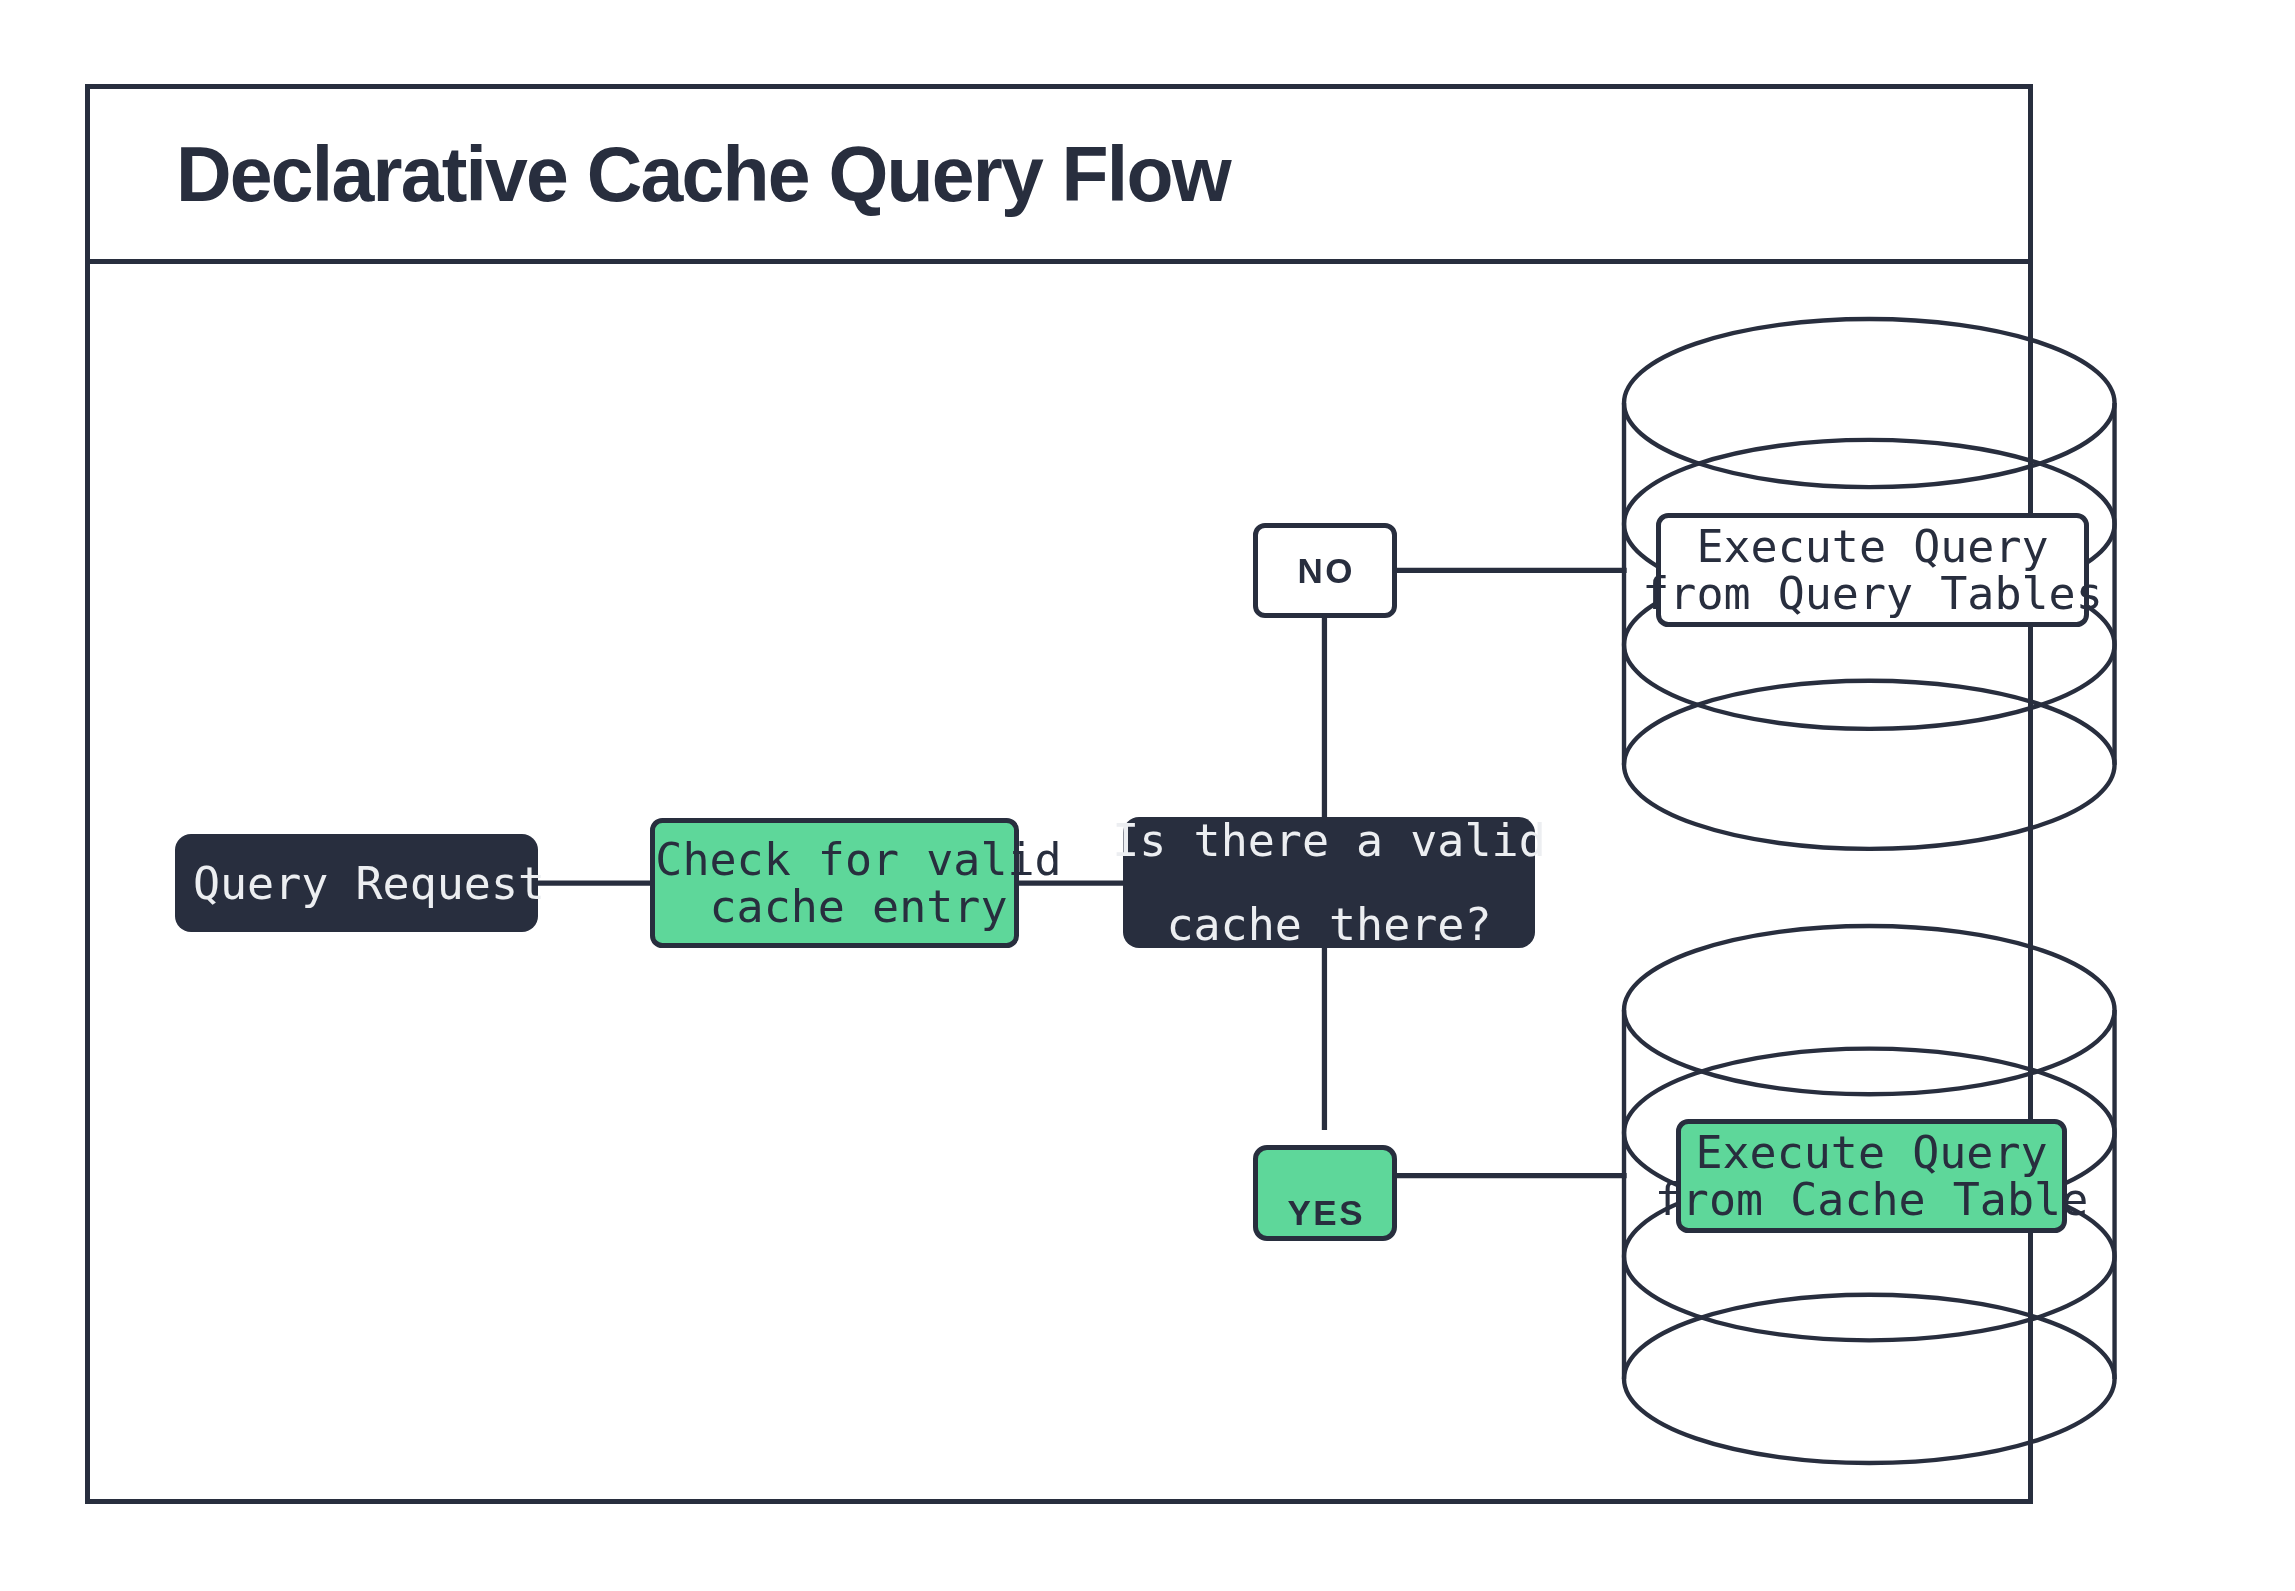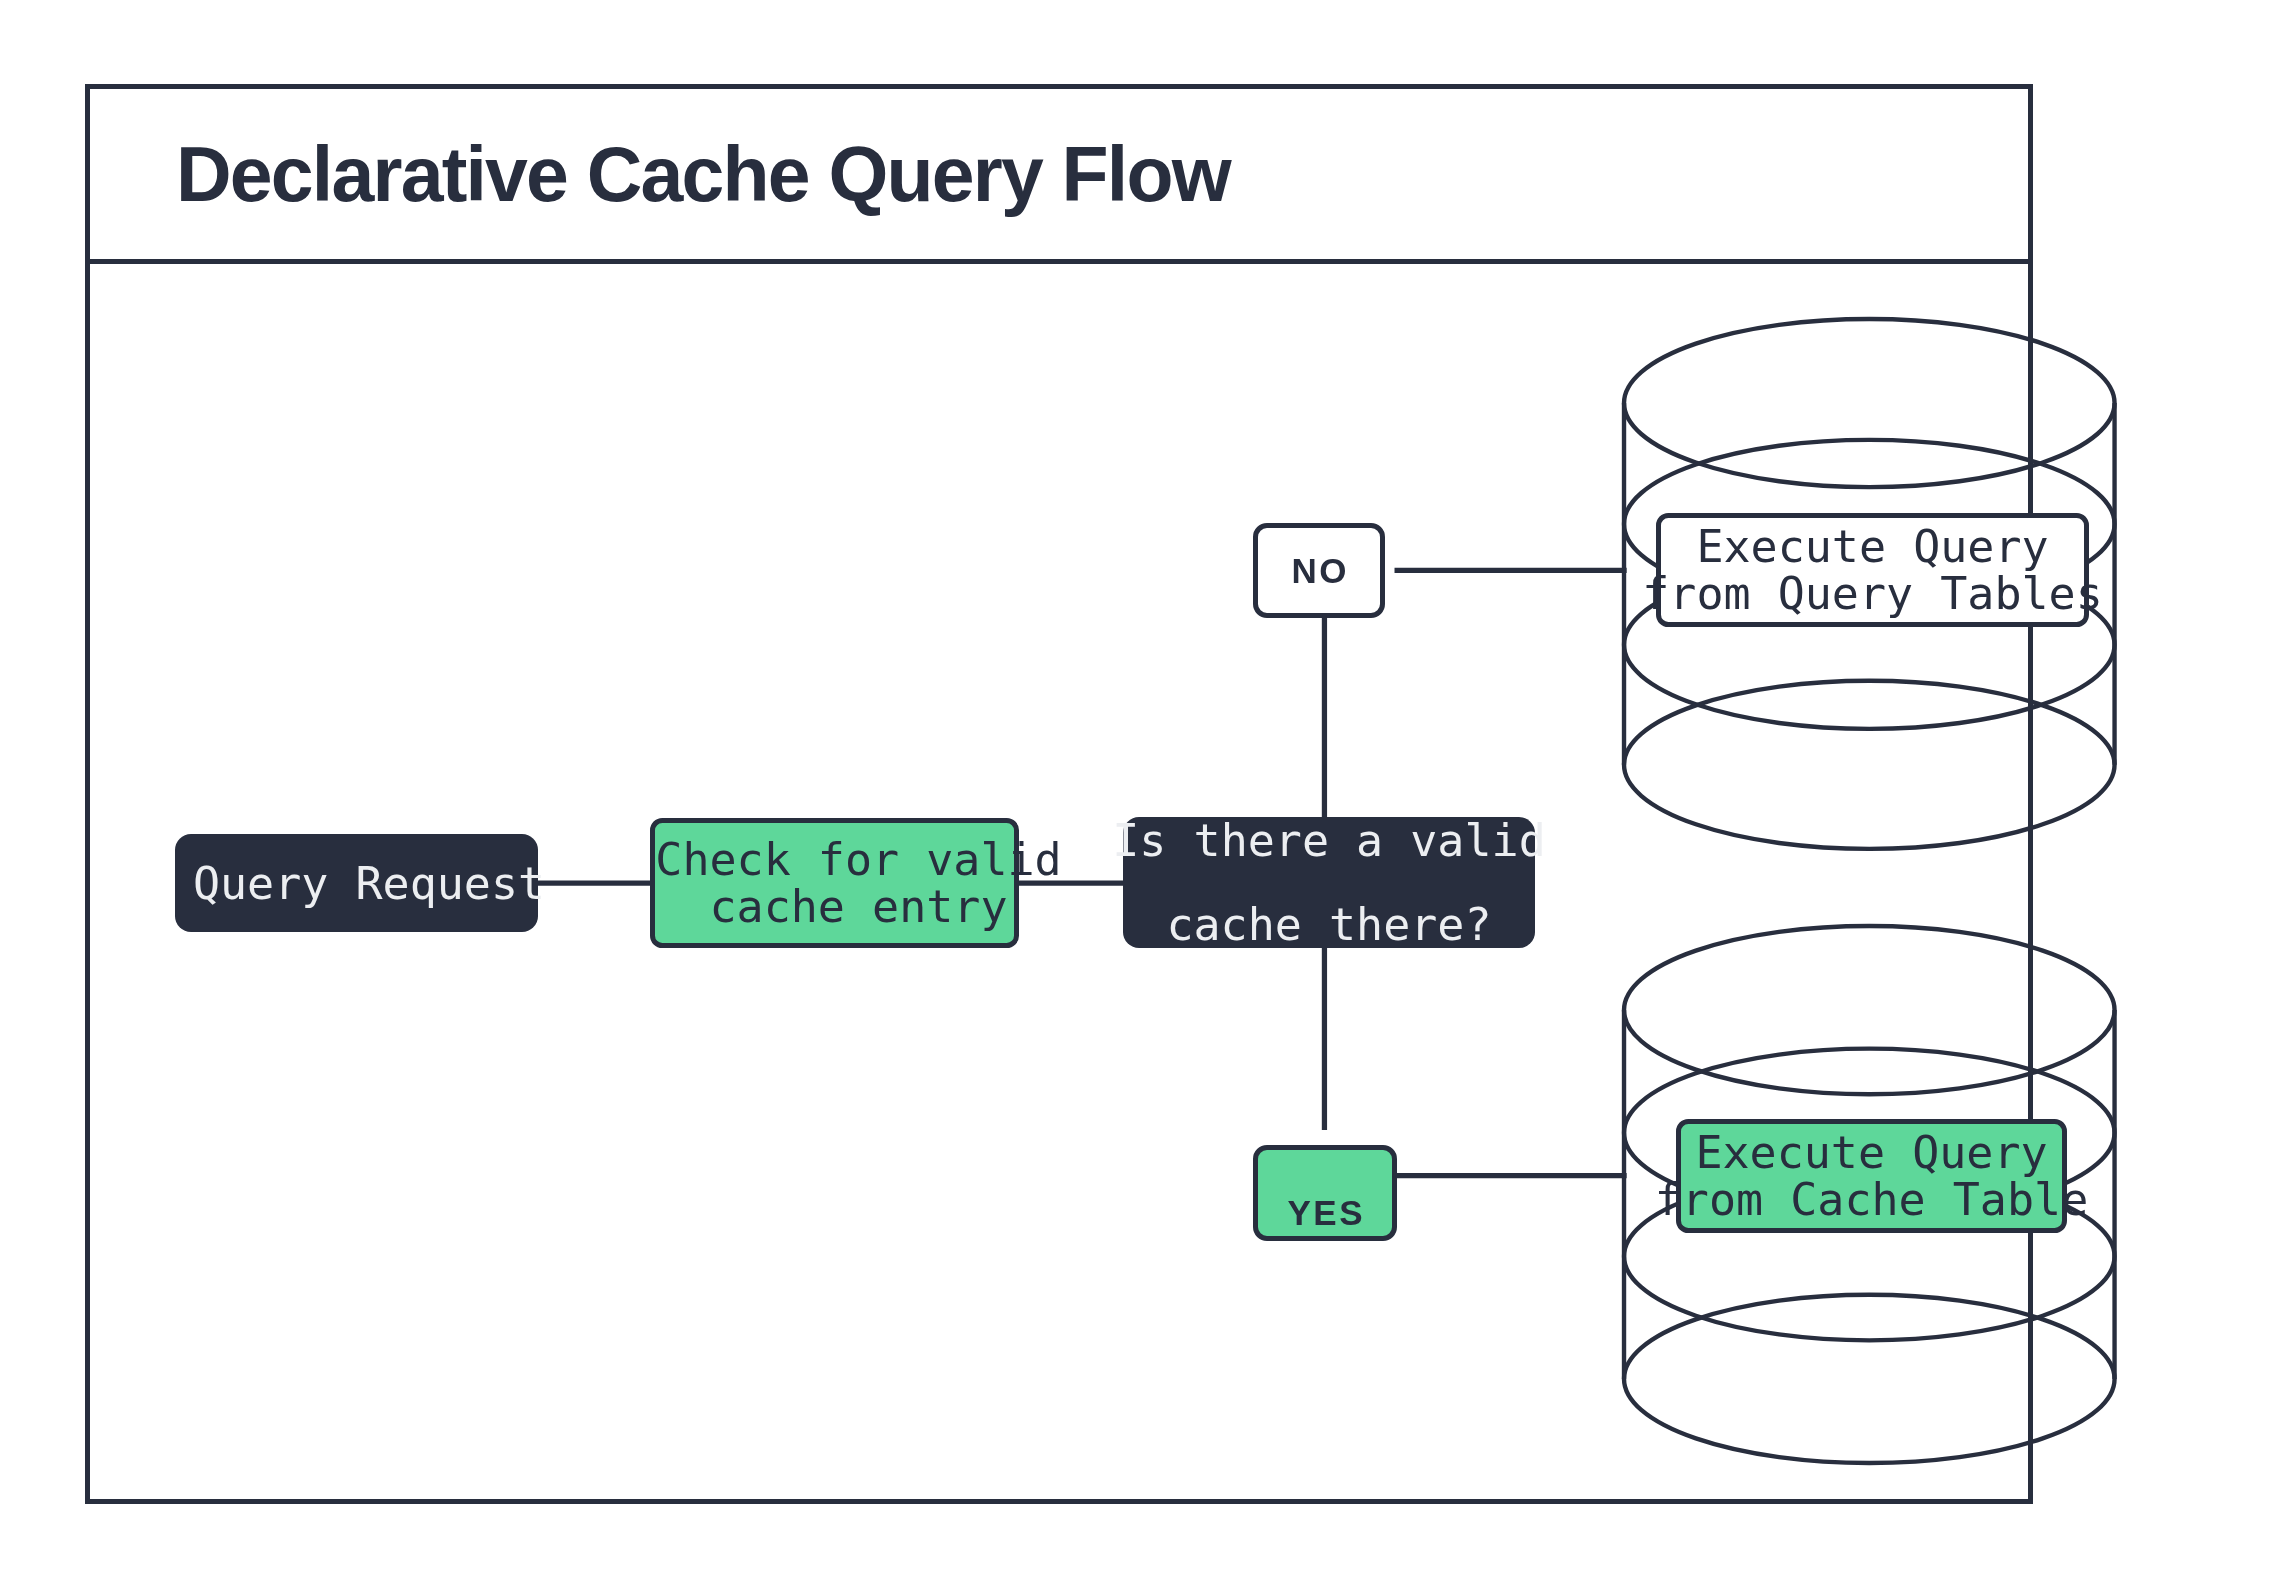--- a/index.html
+++ b/index.html
@@ -97,21 +97,21 @@
     font-size: 35px;
     letter-spacing: 2.6px;
     padding-left: 2.6px; 
     border-radius: 14px;
   }
 
   
   #query-request { left: 175px; top: 834px;  width: 363px; height: 98px; padding-left: 25px; }
   #check-cache   { left: 650px; top: 818px;  width: 369px; height: 130px; padding-left: 48px; }
   #decision      { left: 1123px; top: 817px; width: 412px; height: 131px; justify-content: space-between; }
-  #branch-no     { left: 1253px; top: 523px;  width: 132px; height: 95px; }
+  #branch-no     { left: 1253px; top: 523px;  width: 144px; height: 95px; border-radius: 12px; }
   #branch-yes    { left: 1253px; top: 1145px; width: 144px; height: 96px; justify-content: flex-end; }
   #source-db-label { left: 1656px; top: 513px;  width: 433px; height: 114px; }
   #cache-db-label  { left: 1676px; top: 1119px; width: 391px; height: 114px; }
 </style>
 </head>
 <body>
 
 <div class="stage">
 
   <div class="frame">

